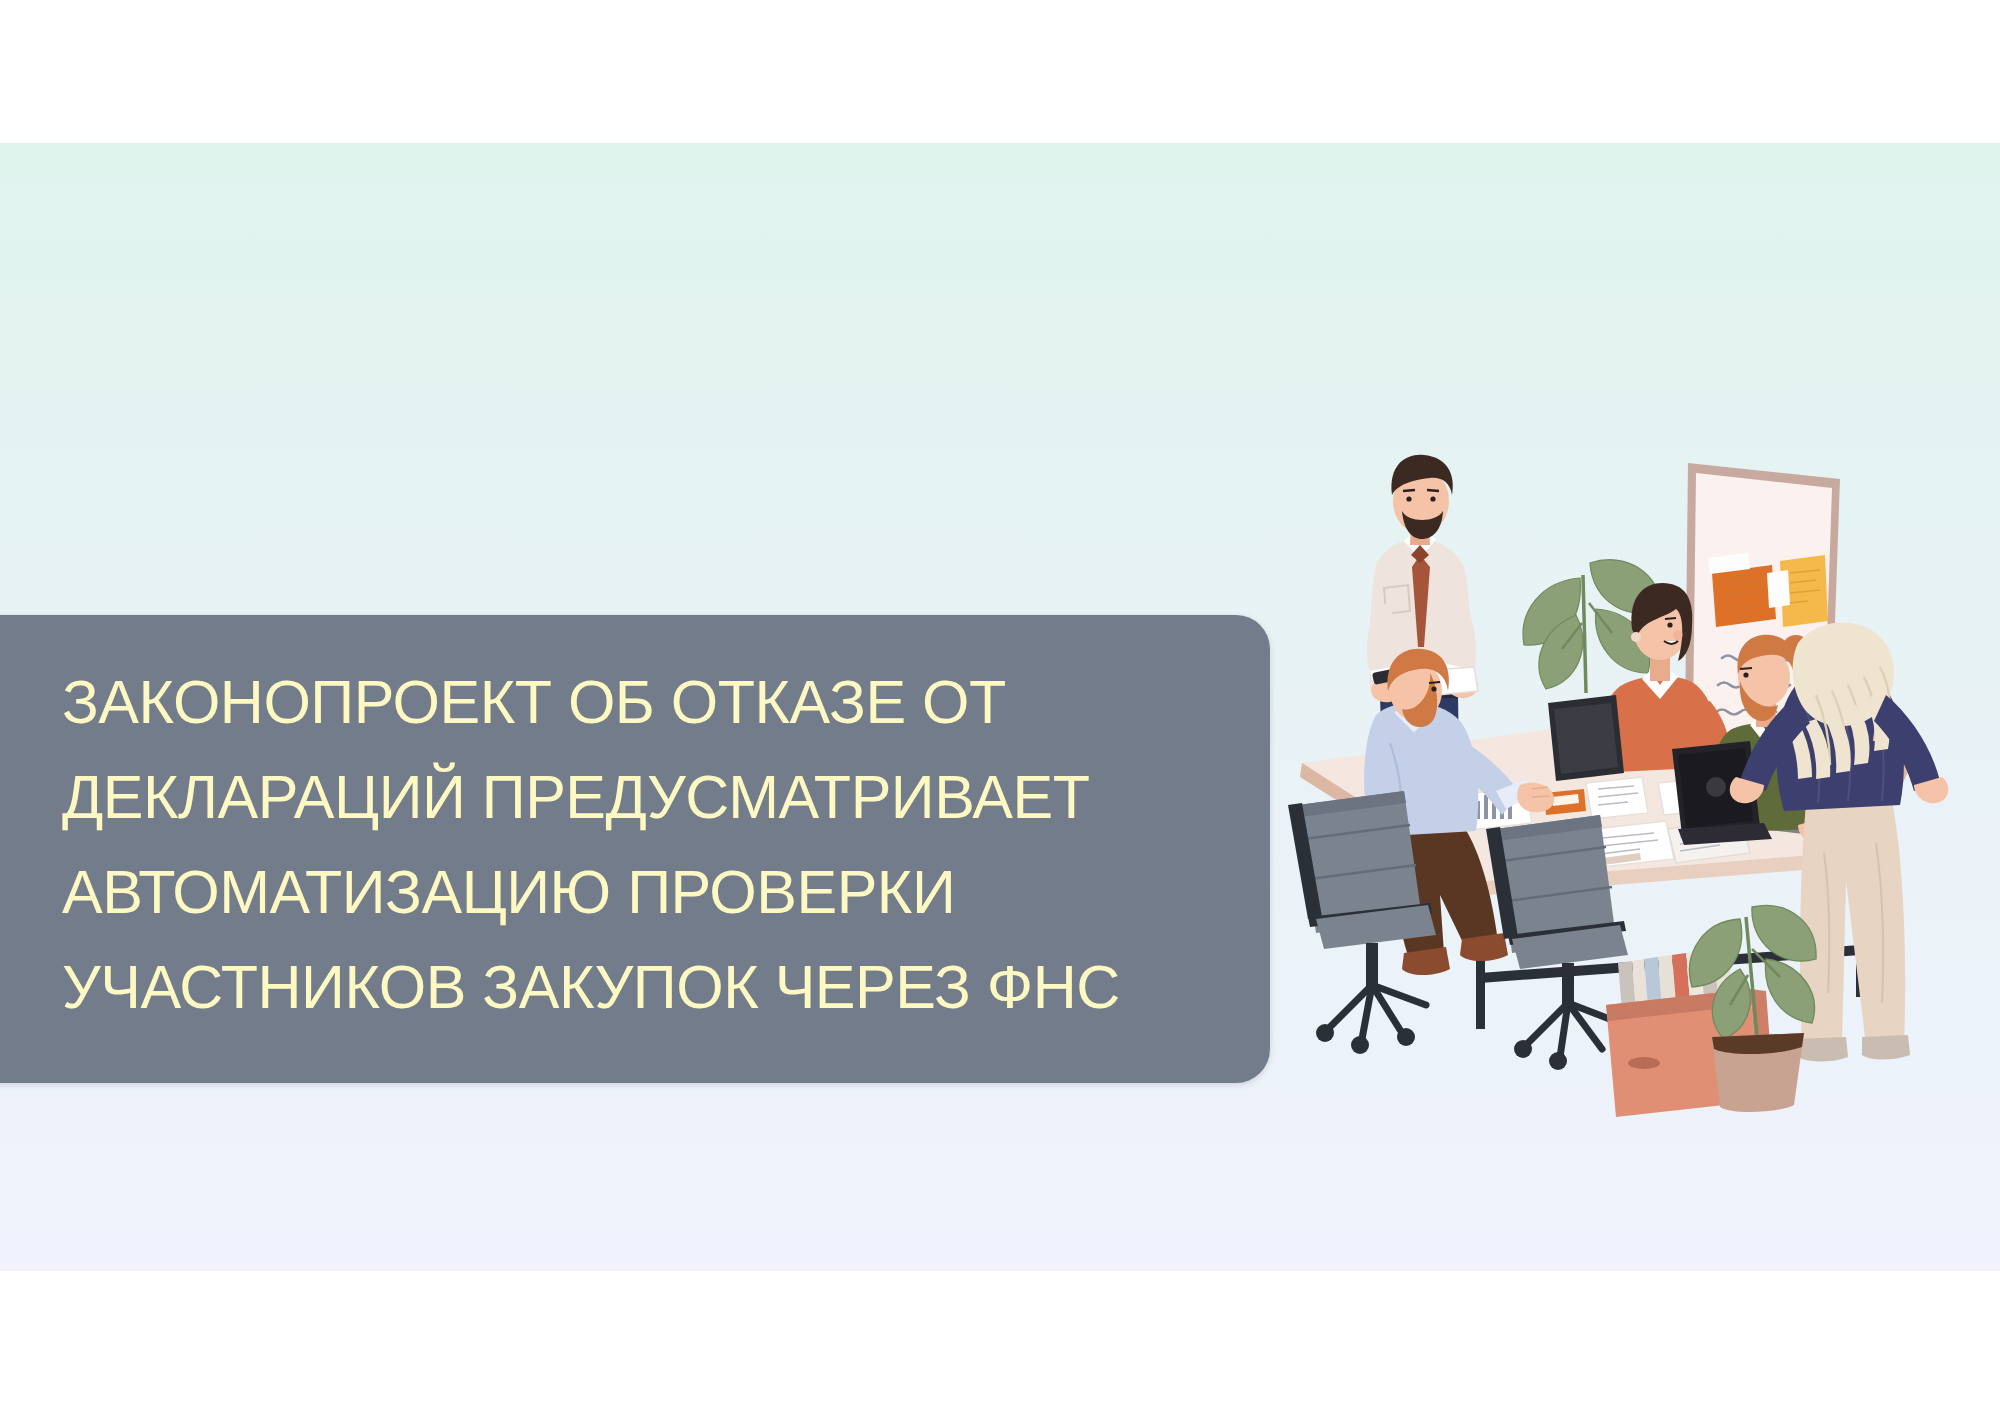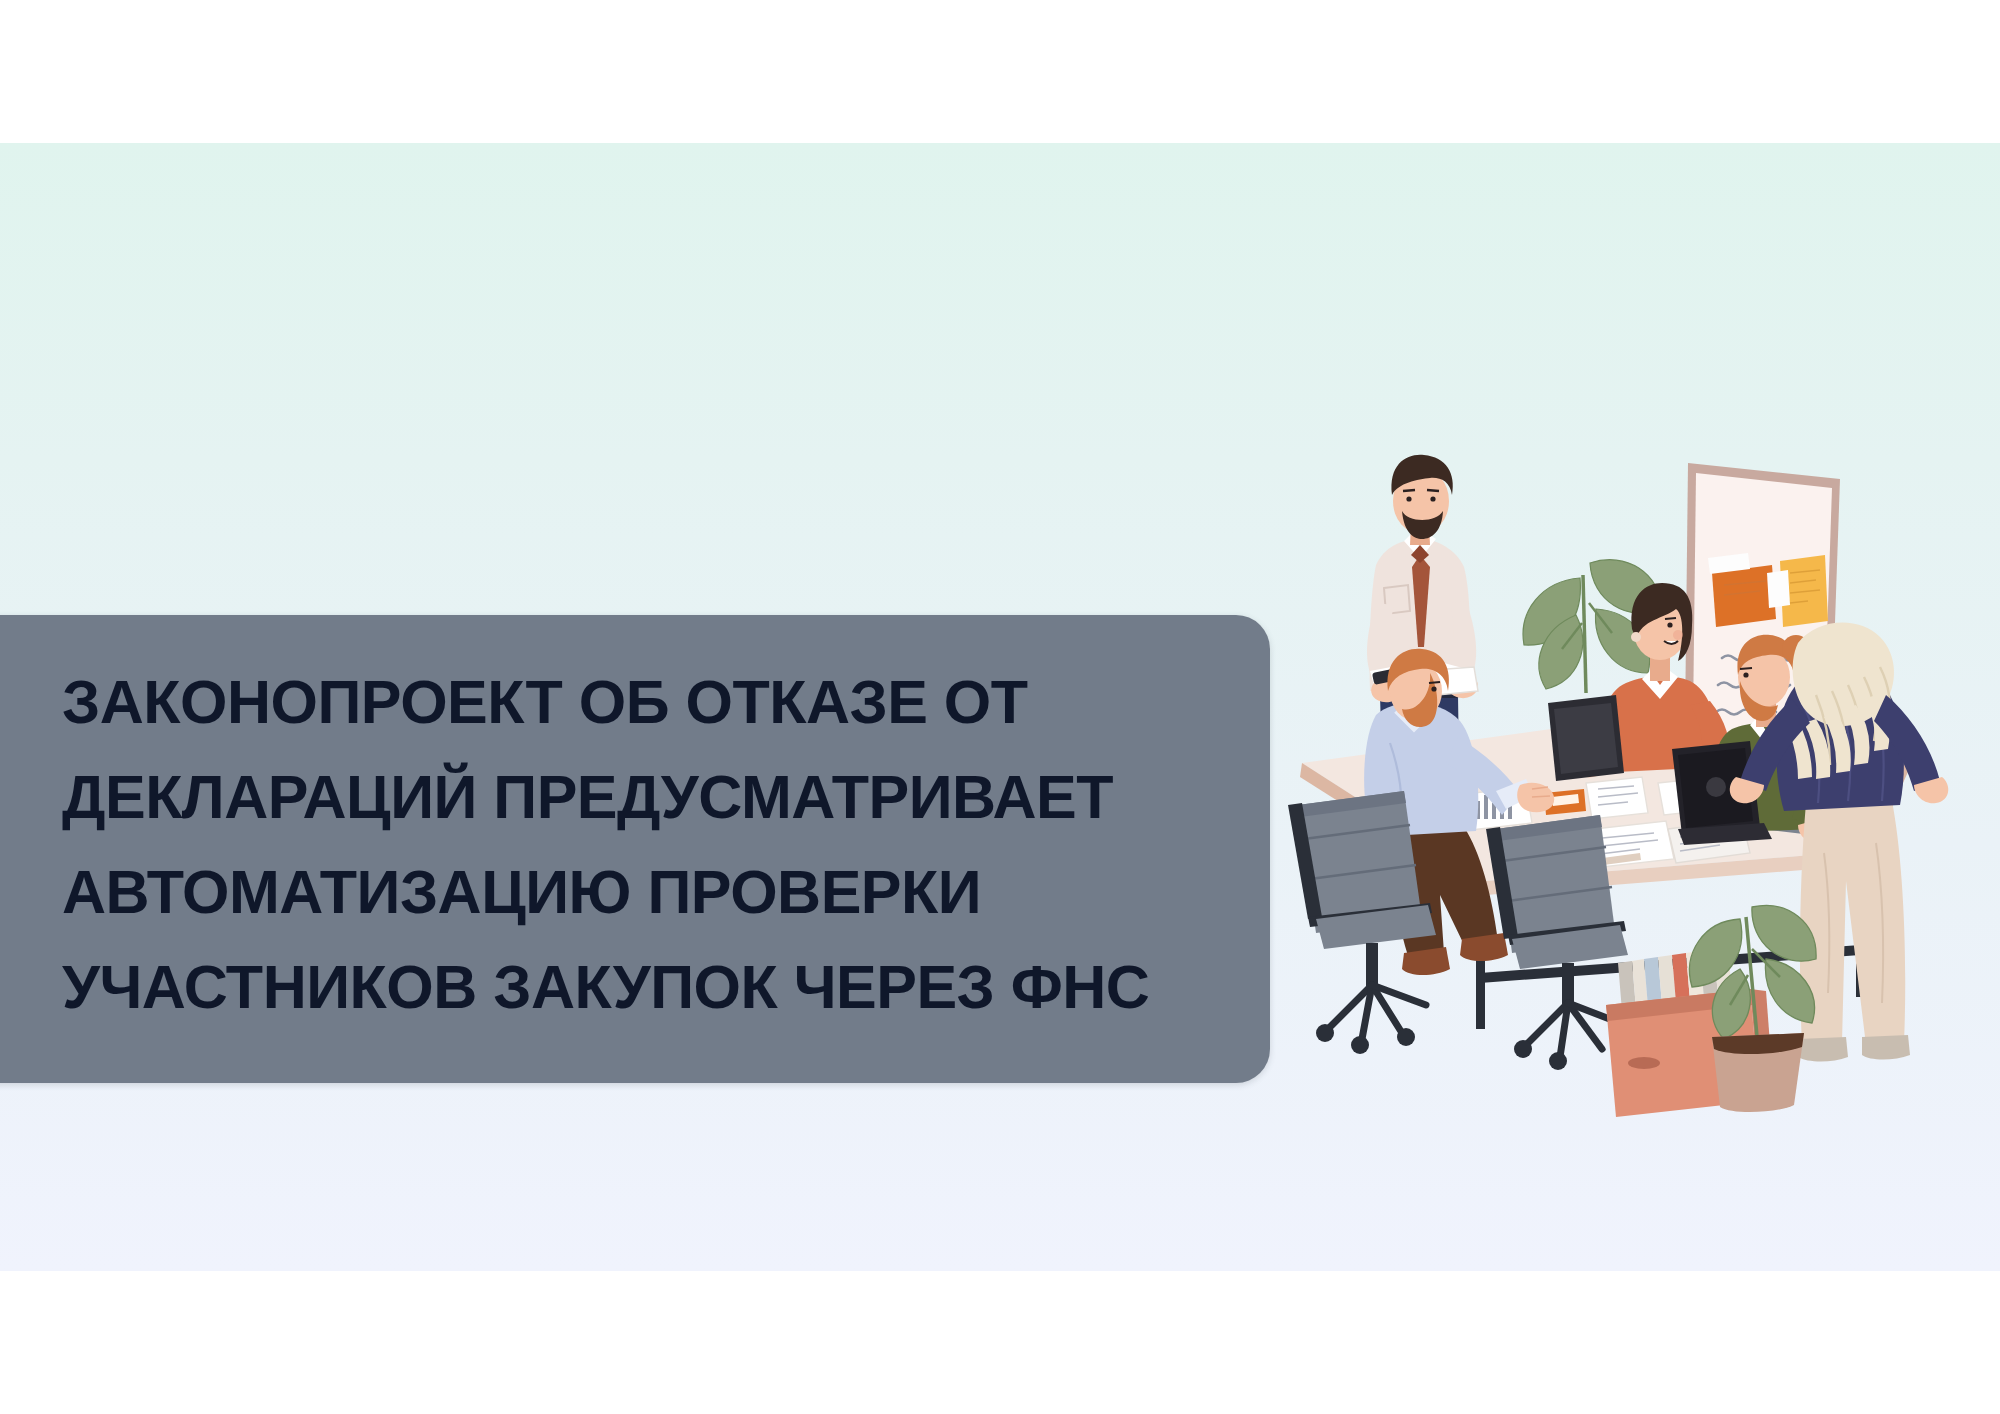--- a/index.html
+++ b/index.html
@@ -41,23 +41,23 @@
     height: 468px;
     background: #727c8a;
     border-radius: 34px;
     box-shadow: 0 2px 6px rgba(60,70,85,0.18);
   }
   .title-text {
     position: absolute;
     left: 102px;
     top: 40px;
     width: 1130px;
-    color: #0f172a;
+    color: #fef9c3;
     font-family: "Liberation Sans", sans-serif;
-    font-weight: bold;
+    font-weight: normal;
     font-size: 61px;
     line-height: 95px;
     letter-spacing: -0.5px;
     text-transform: uppercase;
     white-space: pre-line;
   }
 
   
   .illo {
     position: absolute;

